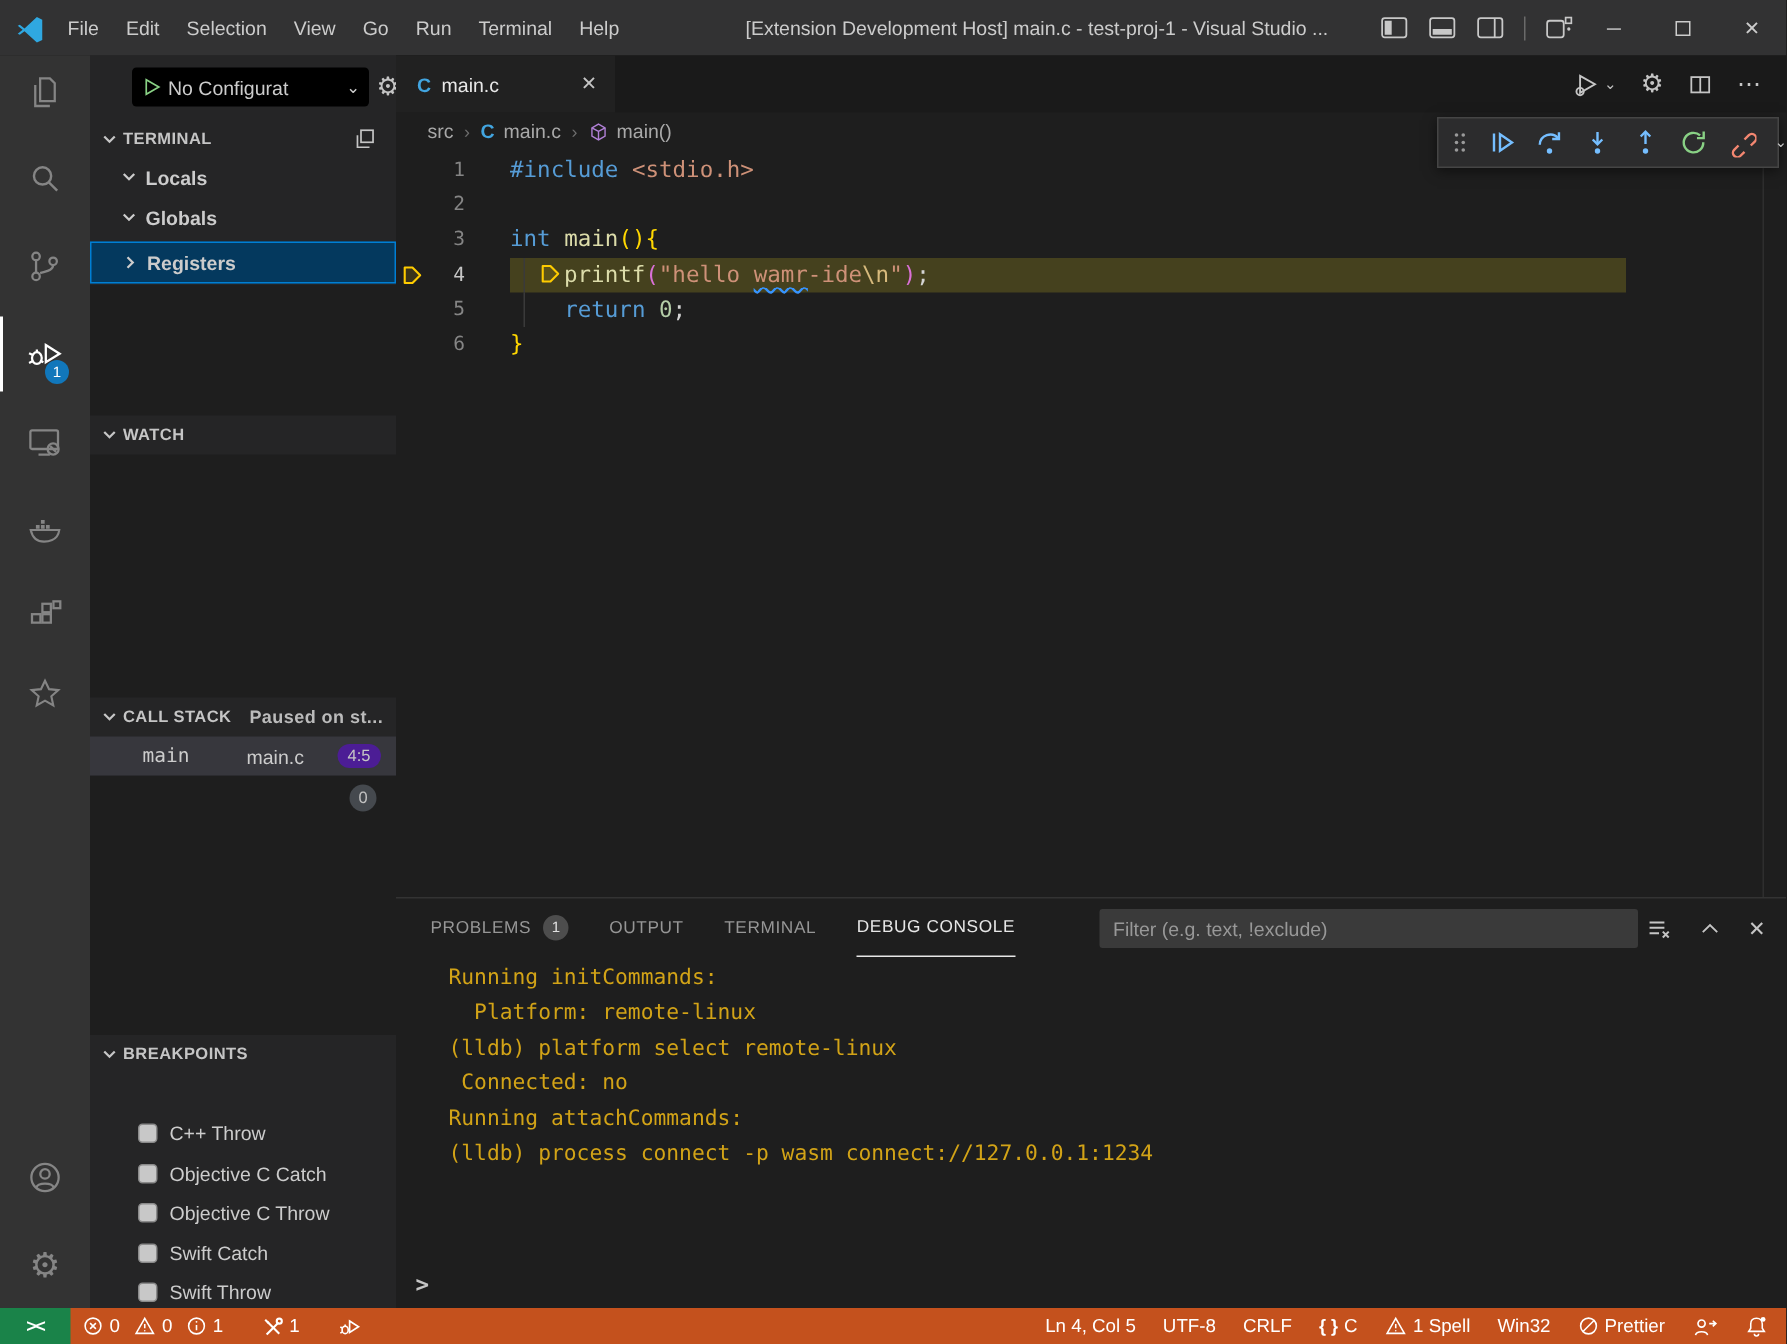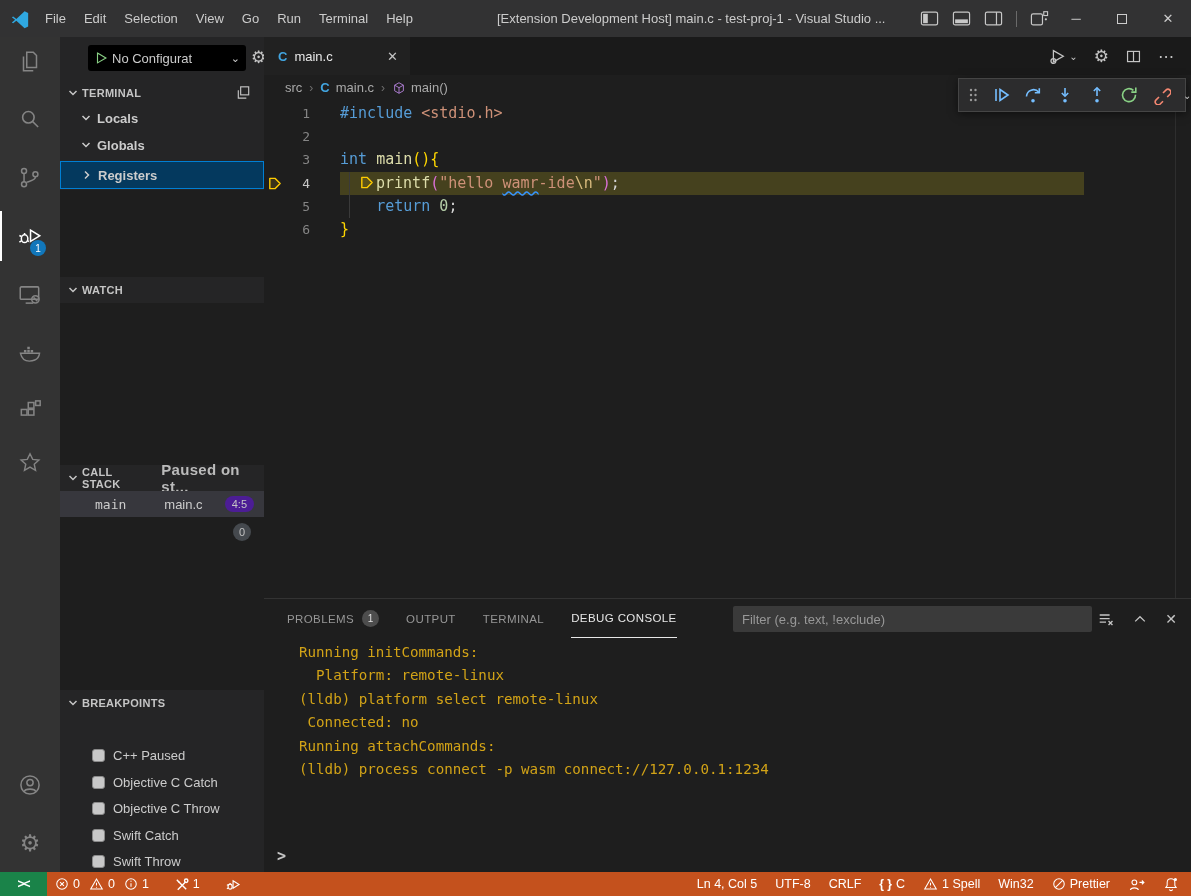--- a/index.html
+++ b/index.html
@@ -40,21 +40,21 @@
   .cfg-chev { color:#CCCCCC; font-size:11px; }
   .launch-gear { position:absolute; left:191px; top:10px; font-size:17px; color:#C5C5C5; line-height:22px; }
   .section-header { position:absolute; left:0; width:204px; height:26px; display:flex; align-items:center;
     font-size:11px; font-weight:bold; color:#C5C5C5; letter-spacing:.3px; }
   .section-header .chev { margin-left:7px; margin-right:3px; }
   .tree-row { position:absolute; left:0; width:204px; height:26px; display:flex; align-items:center;
     font-size:13px; font-weight:600; color:#CCCCCC; }
   .tree-row .chev { margin-left:20px; margin-right:5px; }
   .tree-row.selected { background:#04395E; border:1px solid #007FD4; }
   .copy-ico { position:absolute; right:12px; top:4px; color:#C5C5C5; }
-  .paused-txt { margin-left:12px; font-size:15px; font-weight:bold; color:#BBBBBB; }
+  .paused-txt { margin-left:12px; font-size:12px; font-weight:bold; color:#BBBBBB; }
   .frame-row { position:absolute; left:0; top:454px; width:204px; height:26px; background:#37373D;
     display:flex; align-items:center; font-size:13px; color:#CCCCCC; }
   .frame-name { margin-left:35px; font-family:"DejaVu Sans Mono","Liberation Mono",monospace; font-size:13px; }
   .frame-file { margin-left:38px; }
   .frame-pos { position:absolute; right:10px; background:#4c1d95; color:#C5C5C5; border-radius:10px;
     font-size:11px; padding:2px 7px; }
   .zero-badge { position:absolute; right:13px; top:486px; width:18px; height:18px; border-radius:50%;
     background:#45494E; color:#C0C0C0; font-size:11px; display:flex; align-items:center; justify-content:center; }
   .bp-row { position:absolute; left:0; width:204px; height:26px; display:flex; align-items:center; font-size:13px; color:#CCCCCC; }
   .bp-check { width:13px; height:13px; background:#C8C8C8; border:1px solid #8a8a8a; border-radius:3px; margin-left:32px; margin-right:8px; }
@@ -333,21 +333,21 @@
     <div class="section-header" style="top:653px">
       <span class="chev">
           <svg width="12" height="12" viewBox="0 0 12 12" fill="none" stroke="currentColor" stroke-width="1.5">
             <path d="M2.5 4l3.5 3.5L9.5 4"></path>
           </svg>
         </span>
       <span>BREAKPOINTS</span>
     </div>
     <div class="bp-row" style="top:705px">
         <span class="bp-check"></span>
-        <span>C++ Paused</span>
+        <span>C++ Throw</span>
       </div>
     <div class="bp-row" style="top:732px">
         <span class="bp-check"></span>
         <span>Objective C Catch</span>
       </div>
     <div class="bp-row" style="top:758px">
         <span class="bp-check"></span>
         <span>Objective C Throw</span>
       </div>
     <div class="bp-row" style="top:811px">

